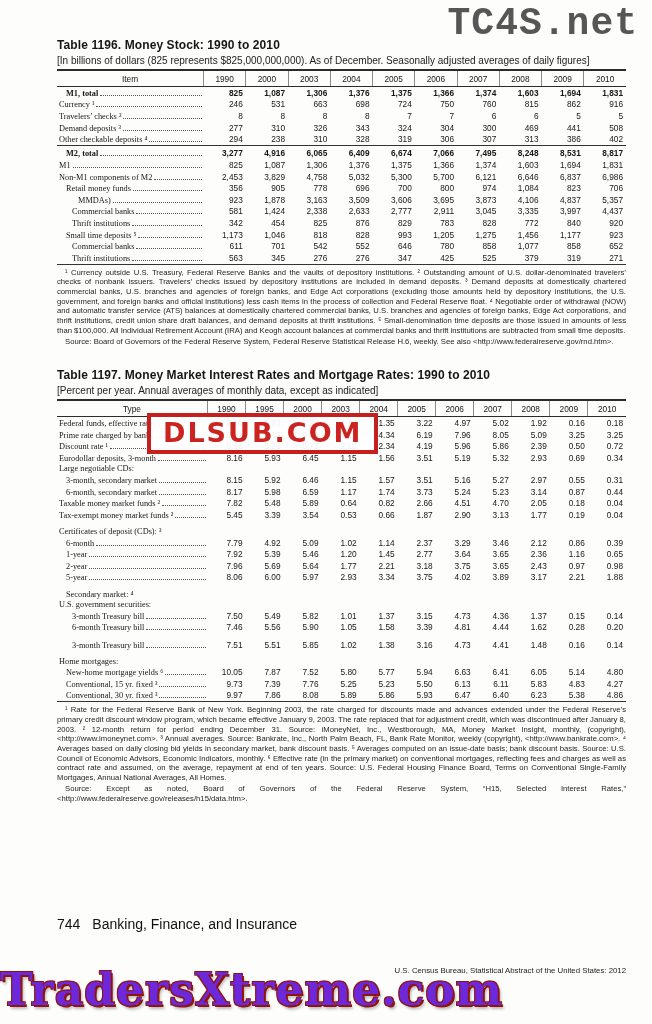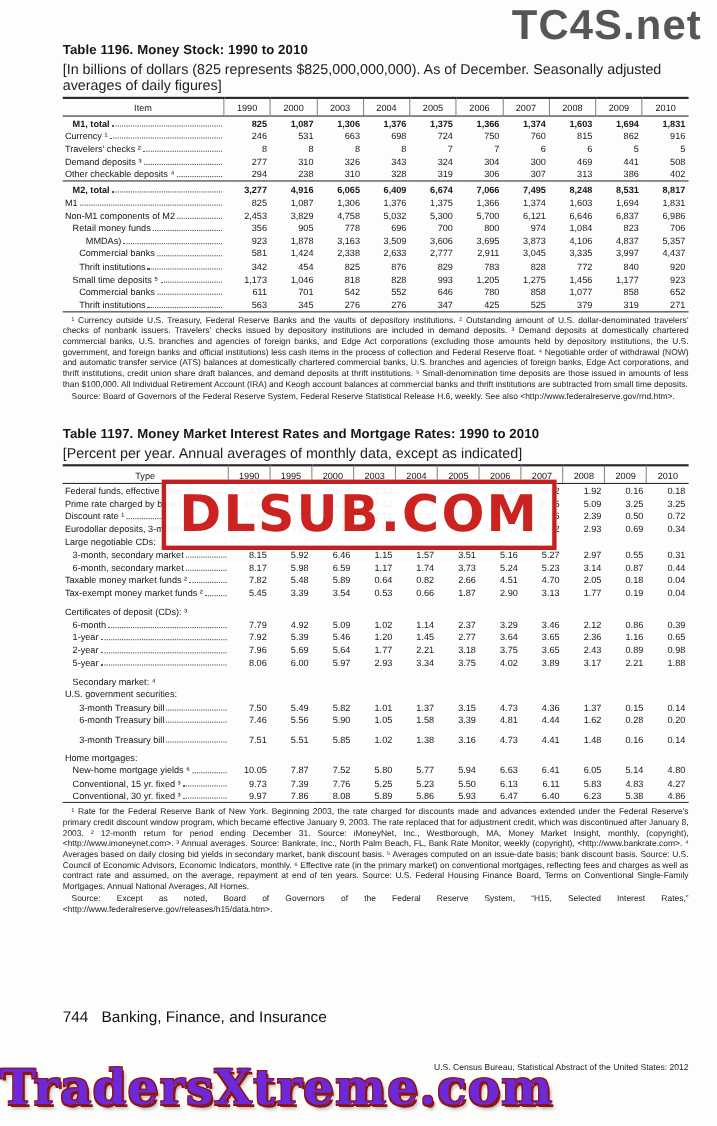--- a/index.html
+++ b/index.html
@@ -5,64 +5,64 @@
 <style>
   html,body{margin:0;padding:0;}
   body{
     width:652px;height:1024px;position:relative;overflow:hidden;
     background:#fdfdfc;color:#161616;
     font-family:"Liberation Sans","DejaVu Sans",sans-serif;
   }
   .content{position:absolute;left:57px;right:26px;top:38px;}
 
   .tbl-title{font-size:12px;font-weight:bold;margin:0 0 3px 0;letter-spacing:.1px;}
-  .tbl-note{font-size:13px;margin:0 0 3px 0;color:#222;}
+  .tbl-note{font-size:10px;margin:0 0 3px 0;color:#222;}
 
   table.datatable{
     width:100%;border-collapse:collapse;table-layout:fixed;
     font-size:8.3px;border-bottom:1px solid #333;margin-bottom:3px;
   }
   .datatable thead th{
     border-top:2px solid #2b2b2b;border-bottom:1px solid #2b2b2b;
     font-weight:normal;text-align:center;padding:2.5px 0;
     border-left:1px solid #8a8a8a;white-space:nowrap;overflow:hidden;
   }
   .datatable thead th:first-child{border-left:none;}
   #t1196 th.stub-h{width:146px;}
   #t1197 th.stub-h{width:150px;}
 
   .datatable td{padding:0.8px 0;vertical-align:bottom;}
   td.val{text-align:right;padding-right:3px;white-space:nowrap;}
   td.stub{overflow:hidden;}
-  .stubwrap{display:flex;align-items:baseline;white-space:nowrap;overflow:hidden;}
+  .stubwrap{display:flex;align-items:baseline;white-space:nowrap;overflow:hidden;font-family:Liberation Serif, serif;}
   .dots{flex:1 1 auto;min-width:4px;margin:0 2px 2px 2px;border-bottom:1px dotted #555;}
   .ind0{padding-left:2px;}
   .ind1{padding-left:9px;}
   .ind2{padding-left:15px;}
   .ind3{padding-left:21px;}
   tr.bold{font-weight:bold;}
   tr.rule-top td{border-top:1px solid #333;padding-top:2.5px;}
   td.spacer{height:4px;}
 
   .fnotes{font-size:7.7px;line-height:1.26;text-align:justify;text-indent:8px;margin-top:2px;color:#1d1d1d;}
   .src{margin-top:1px;}
   .sec2{margin-top:22px;}
   .tblwrap{position:relative;}
 
   
   .wm-top{
     position:absolute;top:2px;right:14px;z-index:4;
-    font-family:Liberation Sans, sans-serif;font-weight:bold;
+    font-family:Liberation Mono, monospace;font-weight:bold;
     font-size:38px;letter-spacing:1px;color:#4a4a4a;opacity:.93;
   }
   .wm-box{
     position:absolute;left:90px;top:14px;z-index:5;
     padding:0 12px 2px;border:4px solid #c5201f;background:rgba(255,255,255,.93);
     font-family:"DejaVu Sans",sans-serif;font-weight:bold;
-    font-size:46px;letter-spacing:2px;color:#cb2320;
+    font-size:27px;letter-spacing:2px;color:#cb2320;
     text-shadow:1px 1px 0 rgba(255,255,255,.65);
   }
   .wm-bottom{
     position:absolute;left:0;width:652px;top:964px;z-index:6;text-align:left;
     font-family:"DejaVu Serif","Liberation Serif",serif;font-weight:bold;
     font-size:44px;color:#6d28d9;letter-spacing:1px;
     text-shadow:2px 2px 0 #8e1410,-1px -1px 0 #8e1410,1px -1px 0 #8e1410,-1px 1px 0 #8e1410,3px 4px 3px rgba(0,0,0,.28);
   }
 
   
@@ -637,21 +637,21 @@
                 </td>
                 <td class="val">7.96</td>
                 <td class="val">5.69</td>
                 <td class="val">5.64</td>
                 <td class="val">1.77</td>
                 <td class="val">2.21</td>
                 <td class="val">3.18</td>
                 <td class="val">3.75</td>
                 <td class="val">3.65</td>
                 <td class="val">2.43</td>
-                <td class="val">0.89</td>
+                <td class="val">0.97</td>
                 <td class="val">0.98</td>
               </tr>
               <tr>
                 <td class="stub">
                   <div class="stubwrap ind1">
                     <span>5-year</span>
                     <span class="dots"></span>
                   </div>
                 </td>
                 <td class="val">8.06</td>

